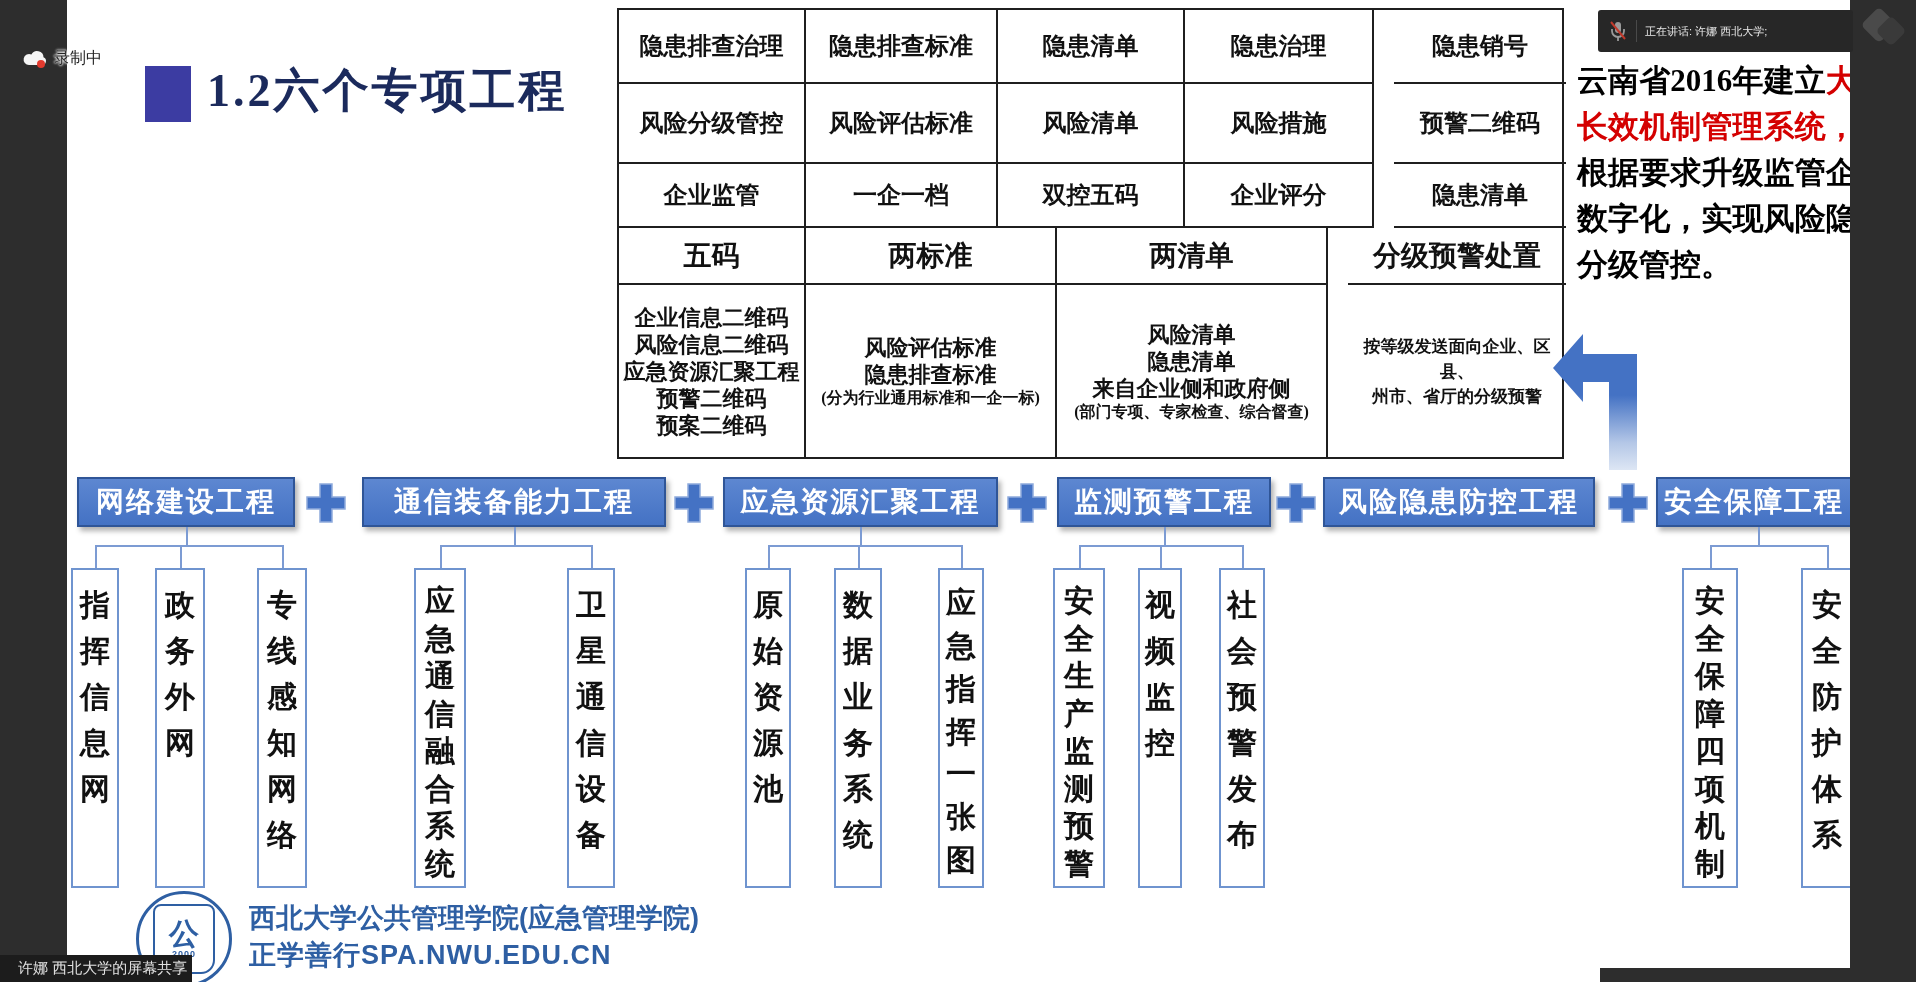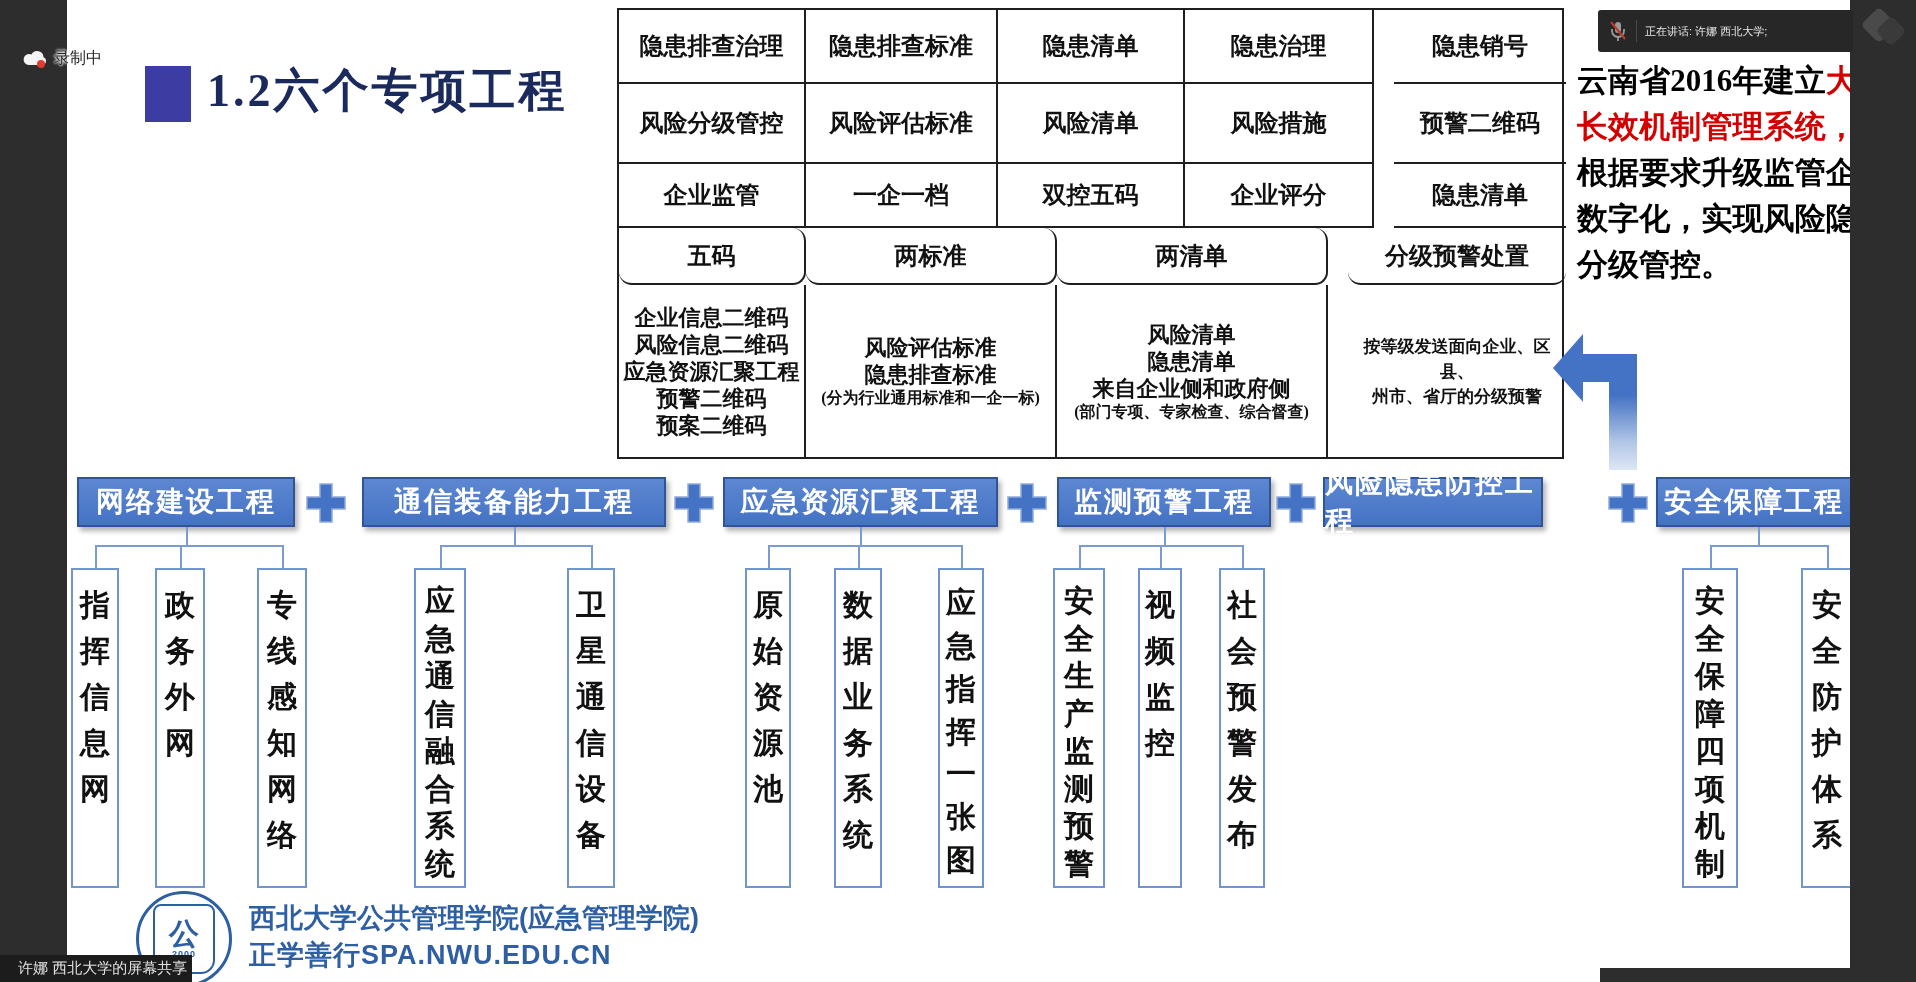--- a/index.html
+++ b/index.html
@@ -12,21 +12,21 @@
               color:#1b2a5c;letter-spacing:3px;font-family:"Liberation Serif","DejaVu Serif",serif;}
   
   #slide-table{position:absolute;left:550px;top:8px;width:947px;border:2px solid #1f1f1f;box-sizing:border-box;}
   .tsec{display:grid;}
   .tcell{border-right:2px solid #1f1f1f;border-bottom:2px solid #1f1f1f;box-sizing:border-box;
          display:flex;flex-direction:column;align-items:center;justify-content:center;
          font-family:"Liberation Serif","DejaVu Serif",serif;font-weight:700;color:#111;text-align:center;}
   .tcell.lastcol{border-right:none;margin-left:20px;}
   .tcell.lastrow{border-bottom:none;}
   .tcellA{font-size:24px;}
-  .tcellB{font-size:24px;border-radius:13px;}
+  .tcellB{font-size:28px;}
   .tcellC{font-size:22px;line-height:27px;}
   .tnote{font-size:16px;line-height:20px;font-weight:700;}
   .tcellC.small{font-size:17px;line-height:25px;}
   
   #note{position:absolute;left:1510px;top:58px;width:342px;font-size:31px;line-height:46px;
         font-weight:700;color:#000;text-align:justify;font-family:"Liberation Serif","DejaVu Serif",serif;}
   #note .hl{color:#d40000;}
   
   #elbow-arrow{position:absolute;left:1482px;top:318px;}
   
@@ -249,21 +249,21 @@
         </div>
         <div class="conn" style="left: 1175px; top: 545px; width: 2px; height: 23px;"></div>
         <div class="vbox" style="left: 1152px; width: 46px;">
           <span style="line-height: 46px;">社</span>
           <span style="line-height: 46px;">会</span>
           <span style="line-height: 46px;">预</span>
           <span style="line-height: 46px;">警</span>
           <span style="line-height: 46px;">发</span>
           <span style="line-height: 46px;">布</span>
         </div>
-        <div class="banner" style="left: 1256px; width: 220px;">风险隐患防控工程</div>
+        <div class="banner" style="left: 1256px; width: 272px;">风险隐患防控工程</div>
         <div class="banner" style="left: 1589px; width: 196px;">安全保障工程</div>
         <div class="conn" style="left: 1691px; top: 527px; width: 2px; height: 18px;"></div>
         <div class="conn" style="left: 1643px; top: 545px; width: 117px; height: 2px;"></div>
         <div class="conn" style="left: 1643px; top: 545px; width: 2px; height: 23px;"></div>
         <div class="vbox" style="left: 1615px; width: 56px;">
           <span style="line-height: 37.5px;">安</span>
           <span style="line-height: 37.5px;">全</span>
           <span style="line-height: 37.5px;">保</span>
           <span style="line-height: 37.5px;">障</span>
           <span style="line-height: 37.5px;">四</span>

